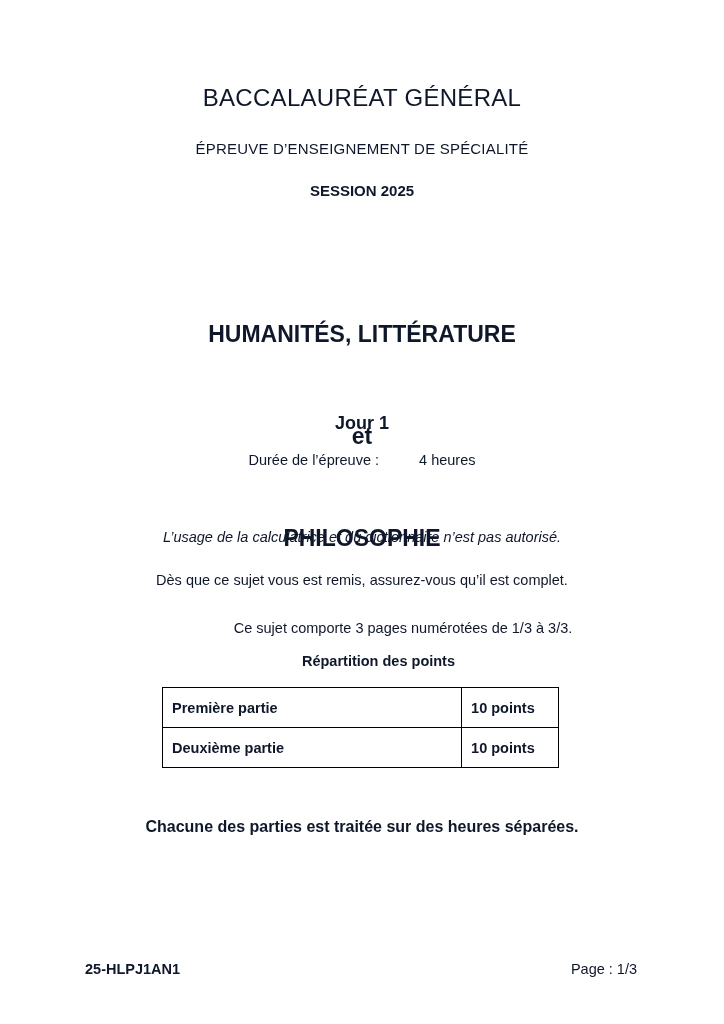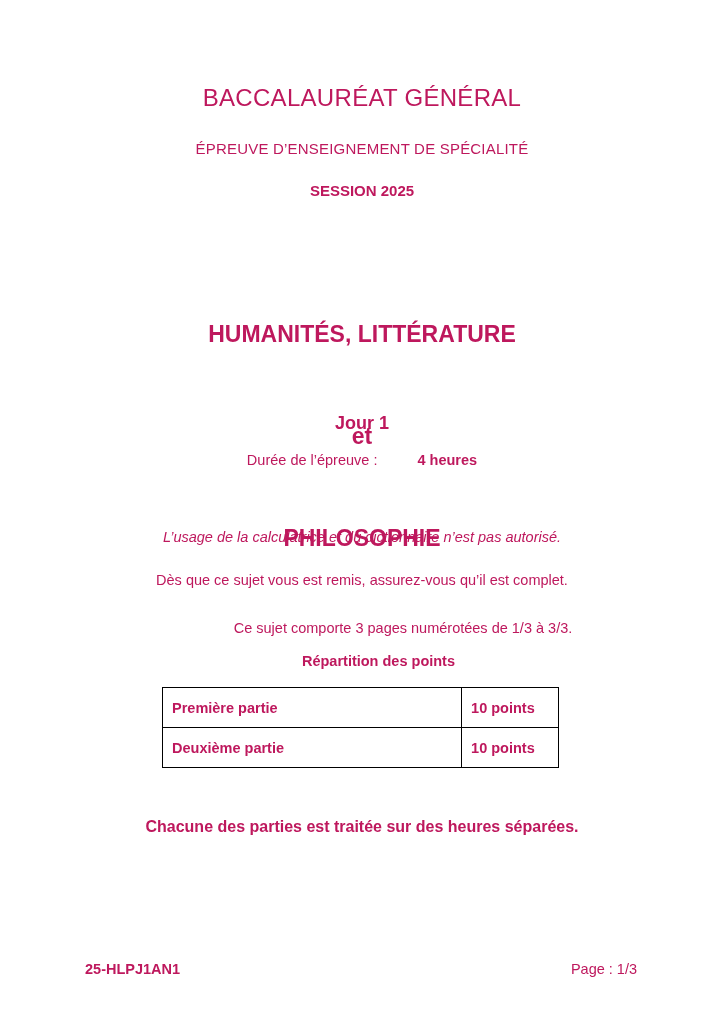--- a/index.html
+++ b/index.html
@@ -3,38 +3,38 @@
 <meta charset="utf-8">
 <style>
   * { margin: 0; padding: 0; box-sizing: border-box; }
   html, body { background: #ffffff; }
   .page {
     position: relative;
     width: 724px;
     height: 1024px;
     margin: 0 auto;
     background: #ffffff;
-    color: #be185d;
+    color: #0f172a;
     font-family: "Liberation Sans", "DejaVu Sans", sans-serif;
     overflow: hidden;
   }
   .center-line {
     position: absolute;
     left: 0;
     width: 100%;
     text-align: center;
     white-space: pre-wrap;
   }
   .doc-title      { top: 84px;  font-size: 24px; font-weight: 400; letter-spacing: 0.3px; }
   .doc-subtitle   { top: 140px; font-size: 15px; font-weight: 400; letter-spacing: 0.2px; }
   .doc-session    { top: 182px; font-size: 15px; font-weight: 700; }
   .subject-block  { top: 249px; font-size: 23px; font-weight: 700; line-height: 34px; }
   .day-line       { top: 381px; font-size: 18px; font-weight: 700; margin-top: 32px; }
   .duration-line  { top: 452px; font-size: 14.5px; }
-  .duration-line .bold { font-weight: 700; margin-left: 36px; }
+  .duration-line .bold { font-weight: 400; margin-left: 36px; }
   .notice-italic  { top: 529px; font-size: 14.5px; font-style: italic; }
   .notice-1       { top: 572px; font-size: 14.5px; }
   .notice-2       { top: 620px; font-size: 14.5px; margin-left: 41px; }
   .points-title   { top: 653px; font-size: 14.5px; font-weight: 700; padding-left: 33px; }
   table.points {
     position: absolute;
     top: 687px;
     left: 162px;
     width: 397px;
     border-collapse: collapse;

